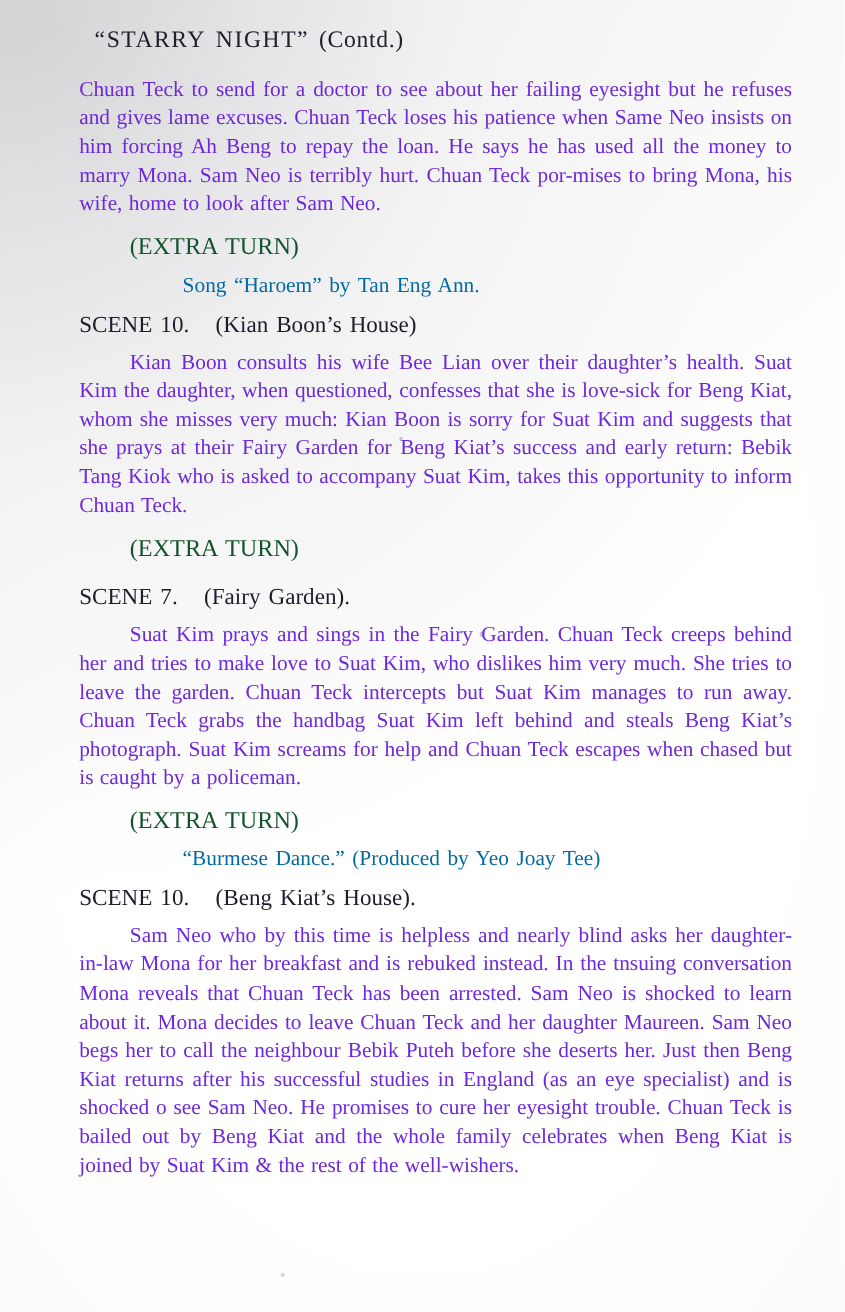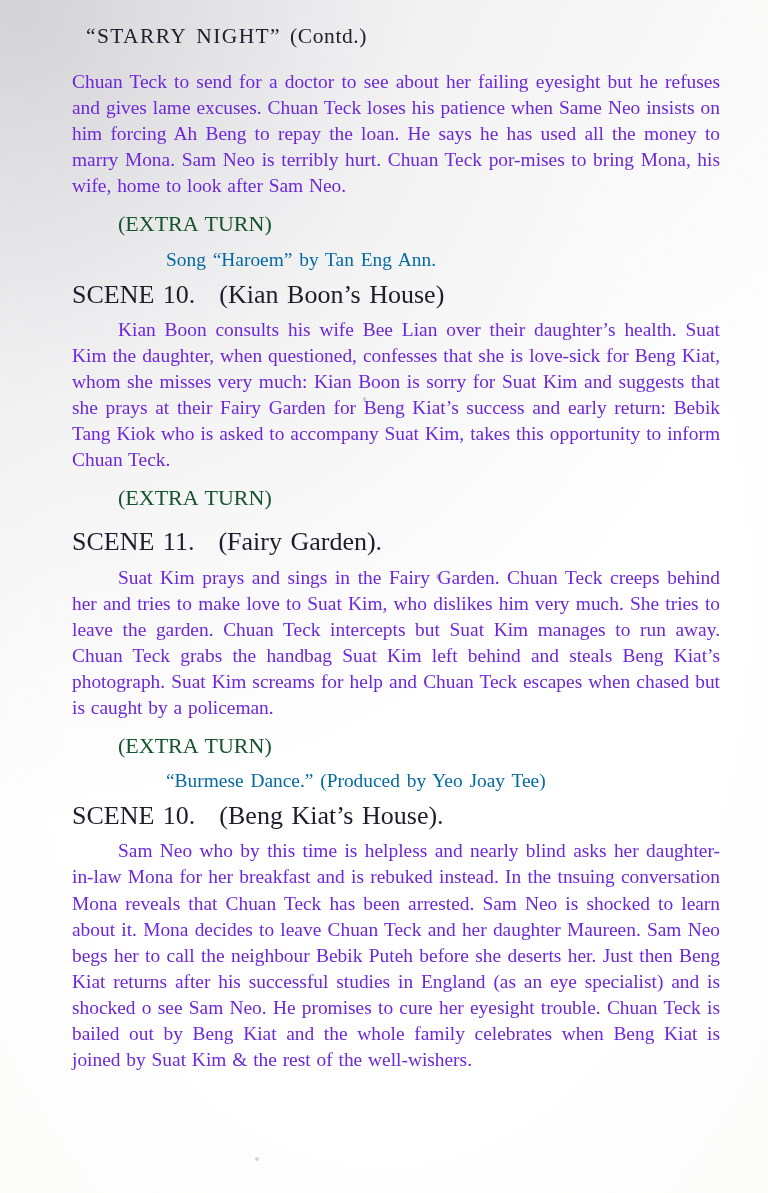--- a/index.html
+++ b/index.html
@@ -84,21 +84,21 @@
     margin: 0;
     font-size: 19.4px;
     line-height: 26.1px;
     padding-left: 94px;
     word-spacing: 2px;
     color: #0369a1;
   }
 
   .scene-line {
     margin: 0;
-    font-size: 26px;
+    font-size: 21px;
     line-height: 26.1px;
     word-spacing: 2px;
     color: #1d1d2b;
   }
   .scene-line .scene-place {
     padding-left: 24px;
   }
 
   .gap-sm { height: 9px; }
   .gap-md { height: 12px; }
@@ -140,21 +140,21 @@
       <span>SCENE 10.</span><span class="scene-place">(Kian Boon’s House)</span>
     </p>
     <div class="gap-sm"></div>
     <p class="body-par indented">Kian Boon consults his wife Bee Lian over their daughter’s health. Suat Kim the daughter, when questioned, confesses that she is love-sick for Beng Kiat, whom she misses very much: Kian Boon is sorry for Suat Kim and suggests that she prays at their Fairy Garden for Beng Kiat’s success and early return: Bebik Tang Kiok who is asked to accompany Suat Kim, takes this opportunity to inform Chuan Teck.</p>
 
     <div class="gap-md"></div>
     <p class="turn-line">(EXTRA TURN)</p>
     <div class="gap-sm"></div>
     <div class="gap-sm"></div>
     <p class="scene-line">
-      <span>SCENE 11.</span><span class="scene-place">(Fairy Garden).</span>
+      <span>SCENE 7.</span><span class="scene-place">(Fairy Garden).</span>
     </p>
     <div class="gap-sm"></div>
     <p class="body-par indented">Suat Kim prays and sings in the Fairy Garden. Chuan Teck creeps behind her and tries to make love to Suat Kim, who dislikes him very much. She tries to leave the garden. Chuan Teck intercepts but Suat Kim manages to run away. Chuan Teck grabs the handbag Suat Kim left behind and steals Beng Kiat’s photograph. Suat Kim screams for help and Chuan Teck escapes when chased but is caught by a policeman.</p>
 
     <div class="gap-md"></div>
     <p class="turn-line">(EXTRA TURN)</p>
     <div class="gap-sm"></div>
     <p class="song-line">“Burmese Dance.” (Produced by Yeo Joay Tee)</p>
     <div class="gap-sm"></div>
     <p class="scene-line">

